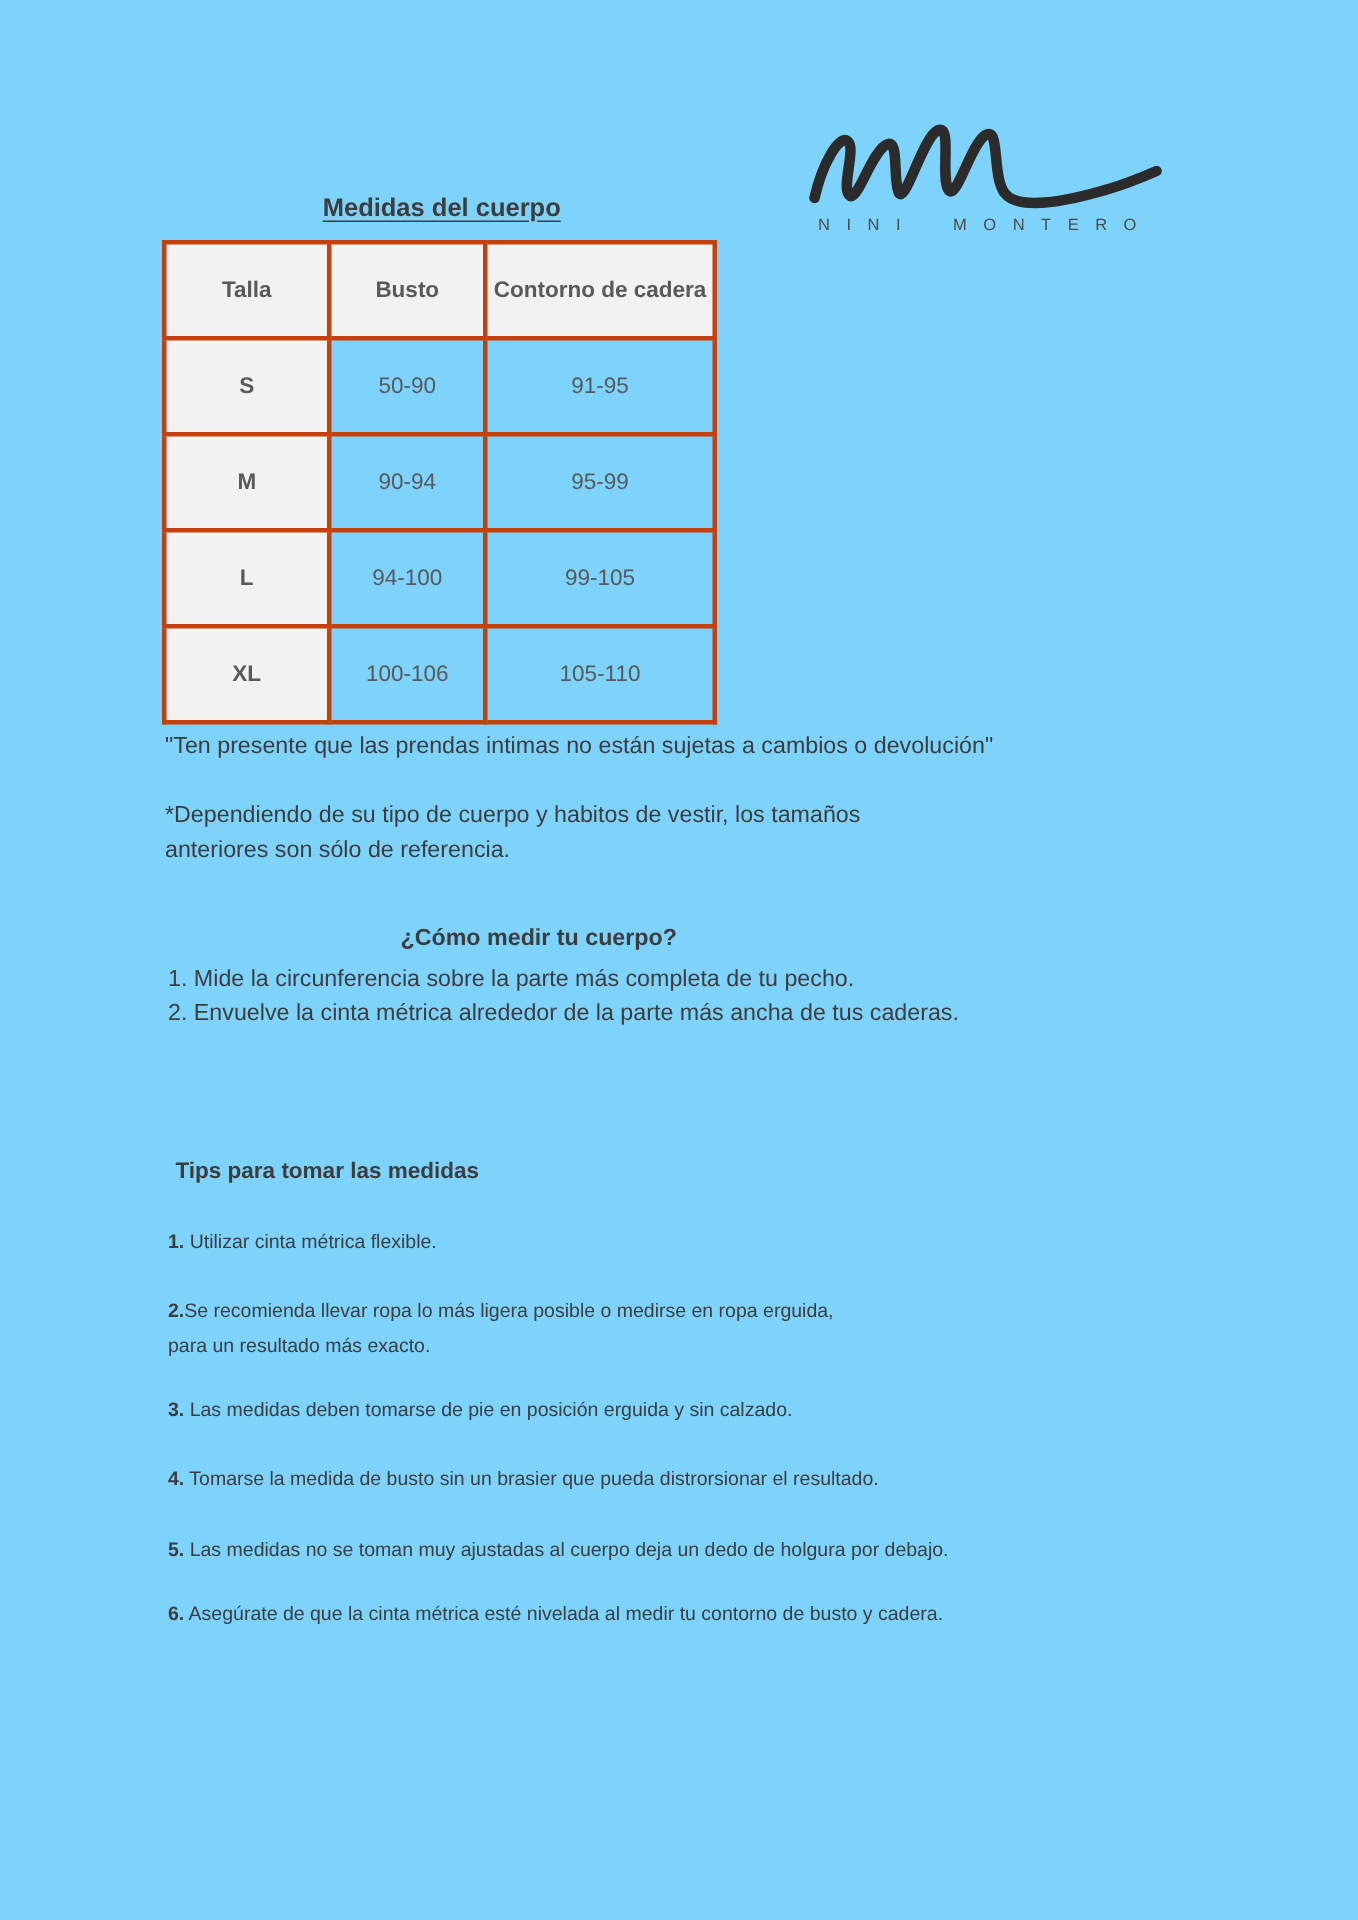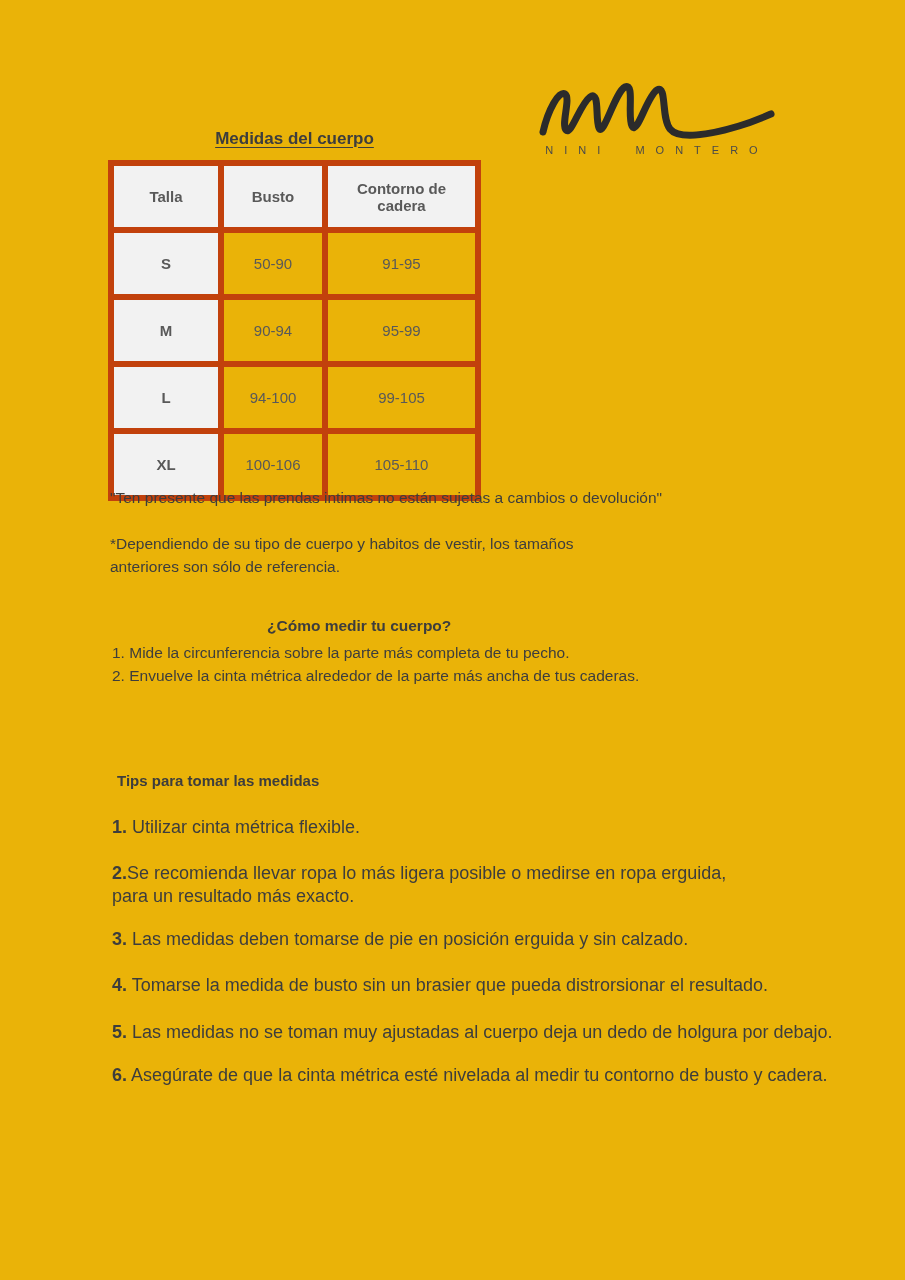--- a/index.html
+++ b/index.html
@@ -5,21 +5,21 @@
 <style>
   html, body {
     margin: 0;
     padding: 0;
     background: #ffffff;
   }
   .page {
     position: relative;
     width: 905px;
     height: 1280px;
-    background: #eab308;
+    background: #7dd3fc;
     font-family: "Liberation Sans", "DejaVu Sans", sans-serif;
     color: #3d3d3d;
     overflow: hidden;
   }
 
   
   .doc-title {
     position: absolute;
     left: 108px;
     top: 129px;
@@ -54,21 +54,21 @@
   .size-table {
     position: absolute;
     left: 108px;
     top: 160px;
     border-collapse: collapse;
     table-layout: fixed;
     font-size: 15px;
     color: #595959;
   }
   .size-table th, .size-table td {
-    border: 6px solid #c2410c;
+    border: 3px solid #c2410c;
     text-align: center;
     vertical-align: middle;
     height: 61px;
     padding: 0 4px;
   }
   .size-table th { background: #f2f2f2; font-weight: bold; }
   .size-table td.rowhead { background: #f2f2f2; font-weight: bold; }
   .col-talla  { width: 110px; }
   .col-busto  { width: 104px; }
   .col-cadera { width: 153px; }
@@ -113,21 +113,21 @@
     top: 772px;
     font-size: 15px;
     font-weight: bold;
     color: #3d3d3d;
     text-align: right;
   }
   .tip {
     position: absolute;
     left: 112px;
     margin: 0;
-    font-size: 18px;
+    font-size: 13px;
     line-height: 23px;
     color: #3d3d3d;
     white-space: nowrap;
   }
   .tip b { font-weight: bold; }
   .tip-1 { top: 816px; }
   .tip-2 { top: 862px; }
   .tip-3 { top: 928px; }
   .tip-4 { top: 974px; }
   .tip-5 { top: 1021px; }

